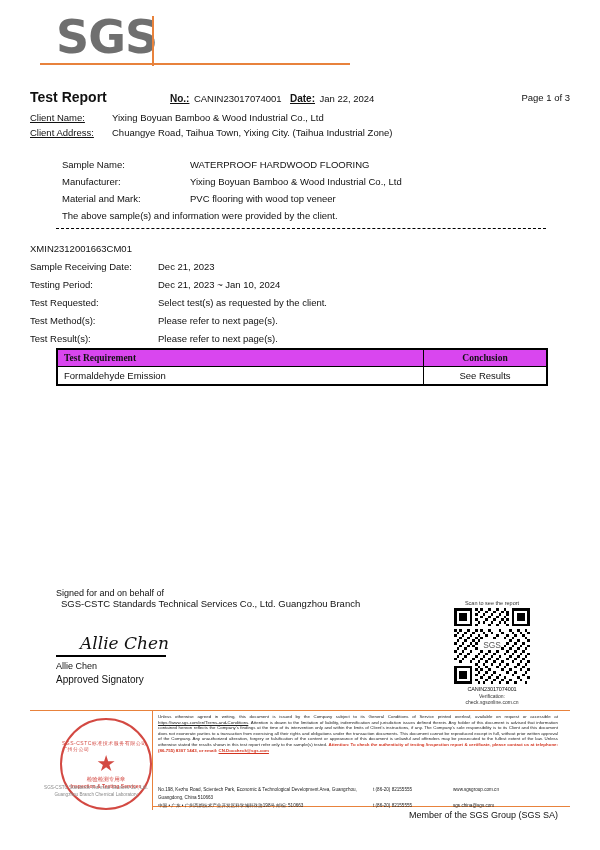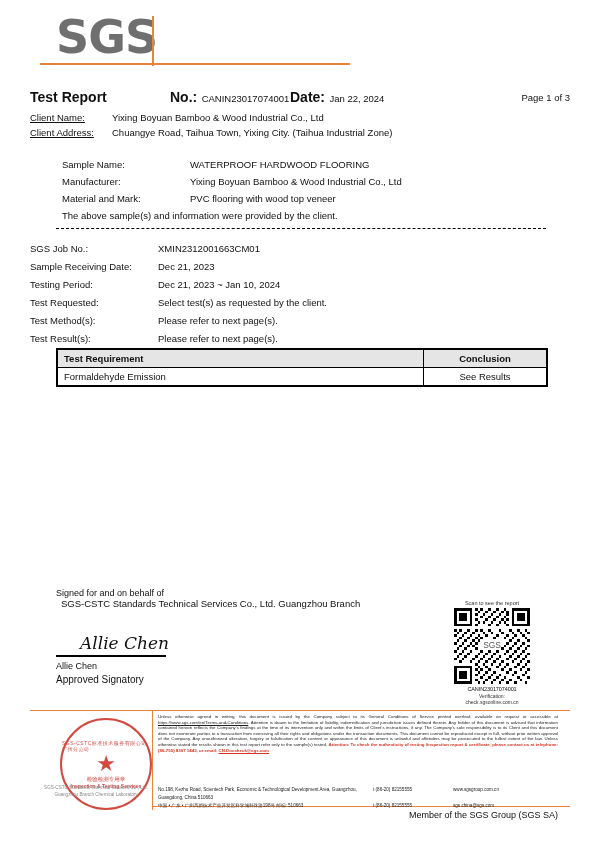--- a/index.html
+++ b/index.html
@@ -29,21 +29,21 @@
   }
   .logo-hrule {
     position:absolute; left:40px; top:63px;
     width:310px; height:2px; background:#e8823c;
   }
 
   
   .hdr { position:absolute; left:0; top:88px; width:600px; }
   .hdr-row { display:flex; align-items:center; padding:0 30px; }
   .title { font-size:14px; font-weight:bold; width:140px; }
-  .lbl-b { font-weight:bold; font-size:14px; }
+  .lbl-b { font-weight:bold; font-size:10px;text-decoration:underline; }
   .val { font-size:9.5px; }
   .h-no { width:120px; }
   .h-date { width:140px; }
   .h-page { font-size:9.5px; text-align:right; flex:1; }
 
   .client-block { position:absolute; left:0; top:110px; width:600px; }
   .cl-row { display:flex; padding:2px 30px; font-size:9.5px; }
   .cl-lbl { width:82px;text-decoration:underline; }
   .cl-val { flex:1; }
 
@@ -63,21 +63,21 @@
   .job-block { position:absolute; left:0; top:240px; width:600px; }
   .jb-row { display:flex; padding:0 30px; font-size:9.5px; line-height:18px; }
   .jb-lbl { width:128px; }
   .jb-val { flex:1; }
 
   
   .tbl { position:absolute; left:56px; top:348px; width:490px;
          border:1px solid #000; border-collapse:collapse; }
   .tbl table { width:100%; border-collapse:collapse; }
   .tbl th, .tbl td { border:1px solid #000; font-size:9.5px; padding:3px 6px; }
-  .tbl th { background:#e5e5e5; font-weight:bold; }
+  .tbl th { background:#d946ef; font-weight:bold;font-family:Liberation Serif, serif; }
   .th-req { text-align:left; }
   .th-con { text-align:center; width:110px; }
   .td-req { text-align:left; }
   .td-con { text-align:center; }
 
   
   .sig { position:absolute; left:56px; top:588px; width:340px; }
   .sig-line1 { font-size:9px; }
   .sig-line2 { font-size:9.5px; padding-left:5px; }
   .sig-script {
@@ -187,21 +187,20 @@
       <div class="sm-lbl">Material and Mark:</div>
       <div class="sm-val">PVC flooring with wood top veneer</div>
     </div>
     <div class="sm-note">The above sample(s) and information were provided by the client.</div>
   </div>
 
   <div class="dashed"></div>
 
   <div class="job-block">
     <div class="jb-row">
-      <div class="jb-lbl">SGS Job No.:</div>
       <div class="jb-val">XMIN2312001663CM01</div>
     </div>
     <div class="jb-row">
       <div class="jb-lbl">Sample Receiving Date:</div>
       <div class="jb-val">Dec 21, 2023</div>
     </div>
     <div class="jb-row">
       <div class="jb-lbl">Testing Period:</div>
       <div class="jb-val">Dec 21, 2023 ~ Jan 10, 2024</div>
     </div>

